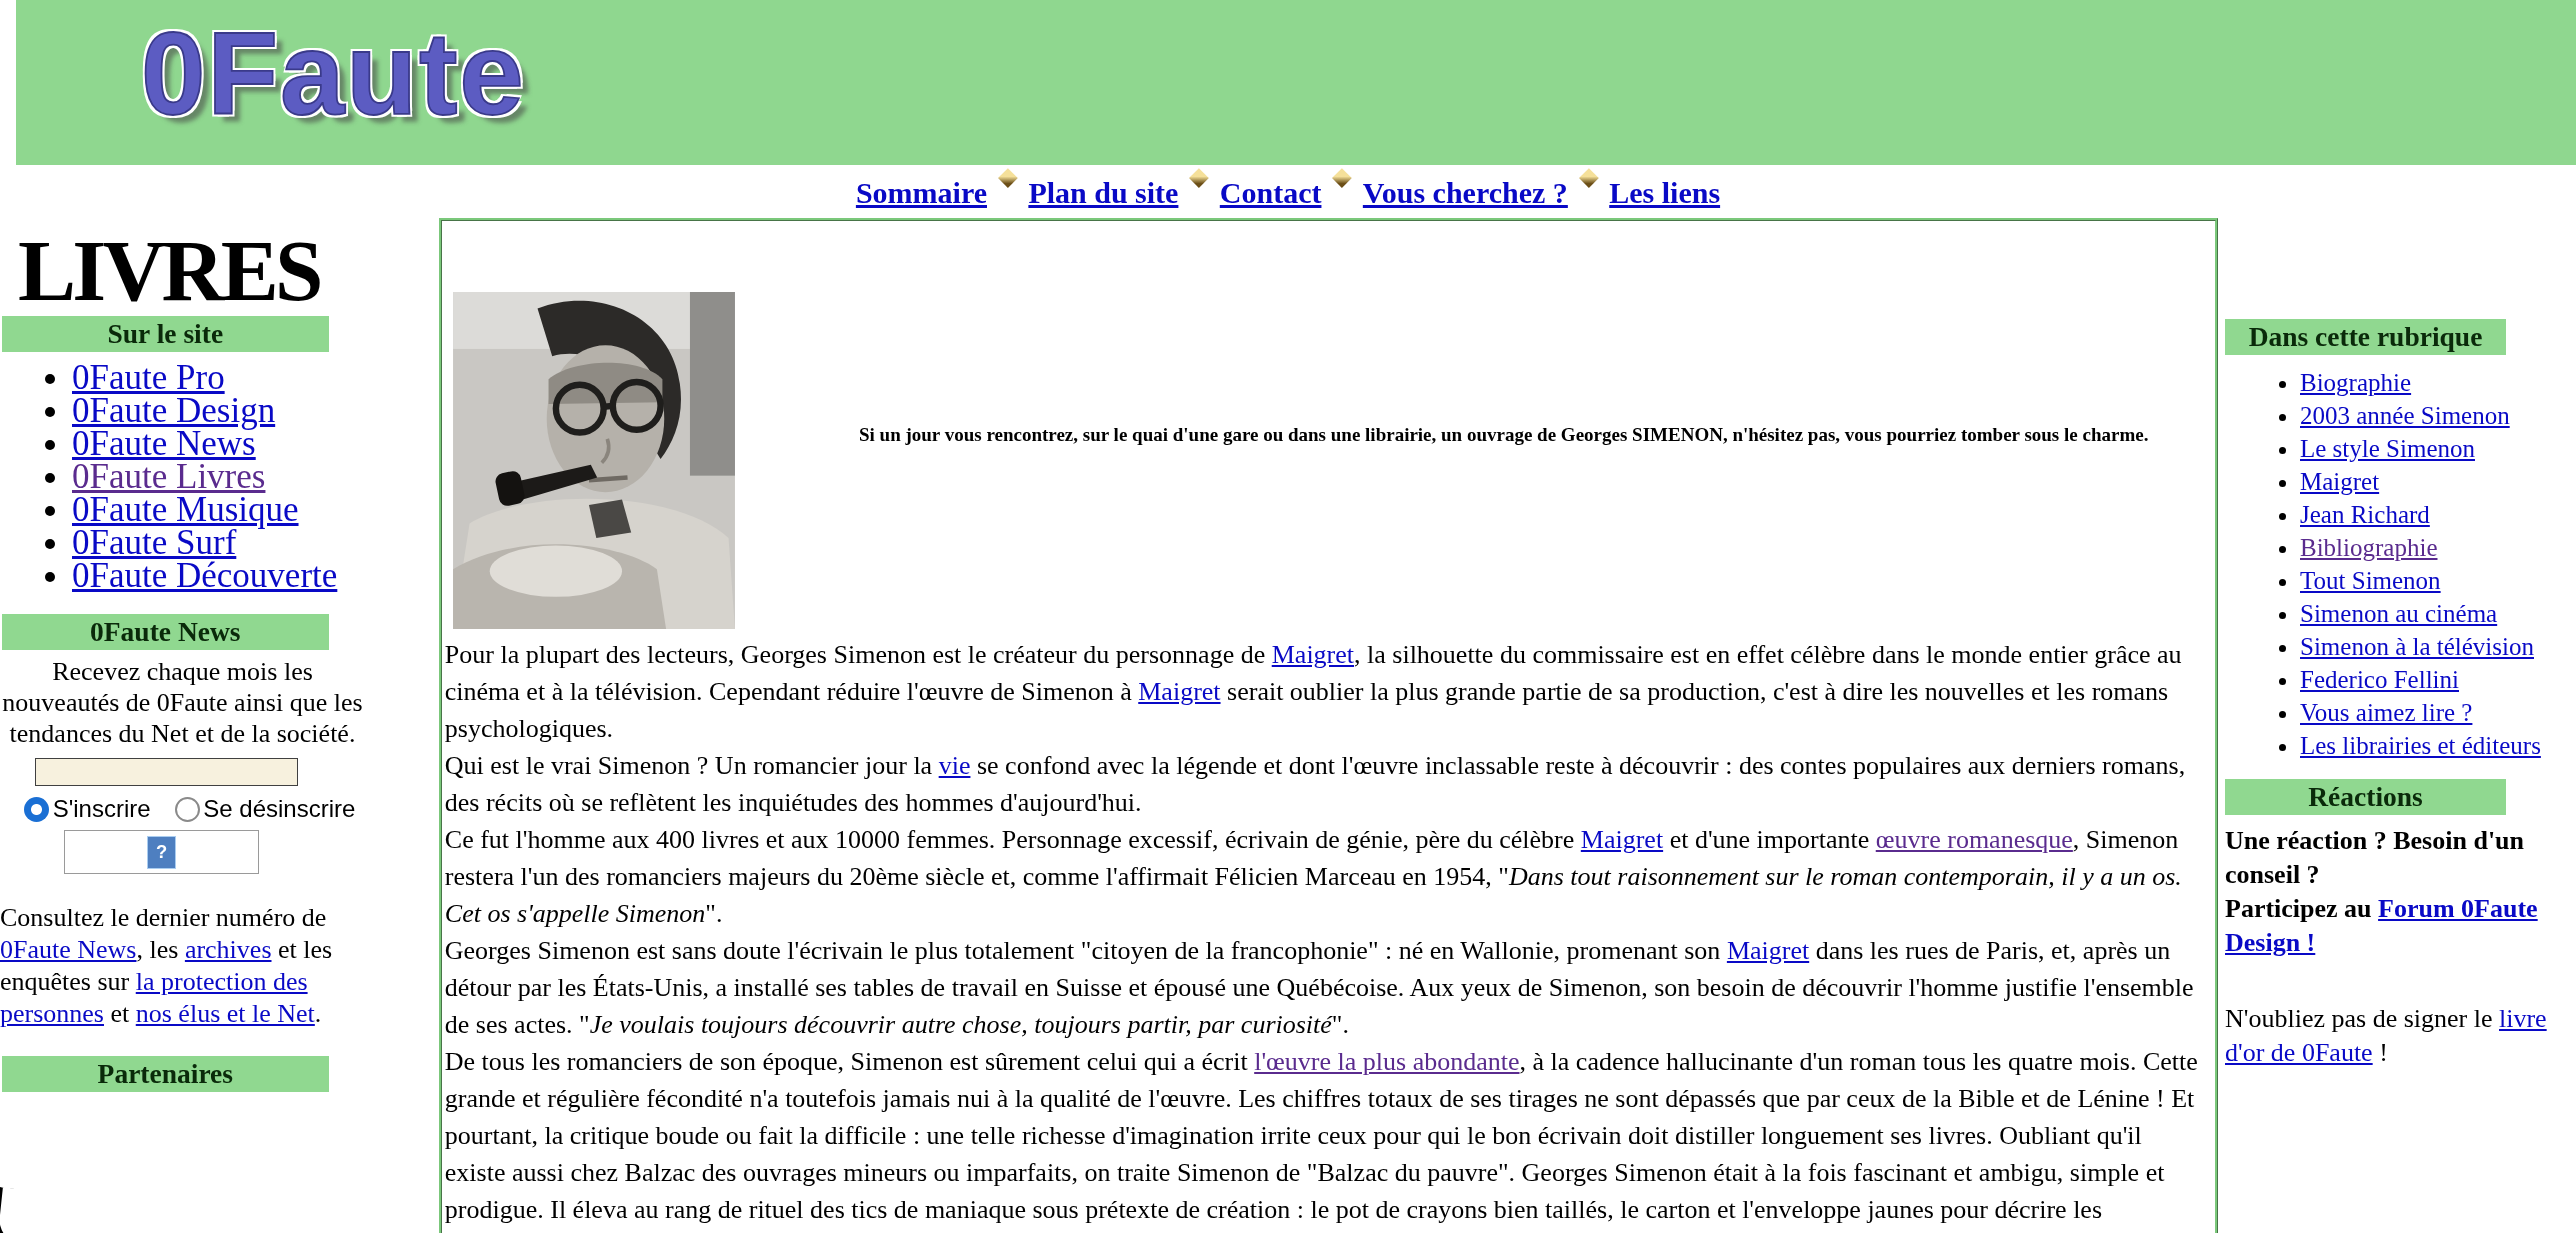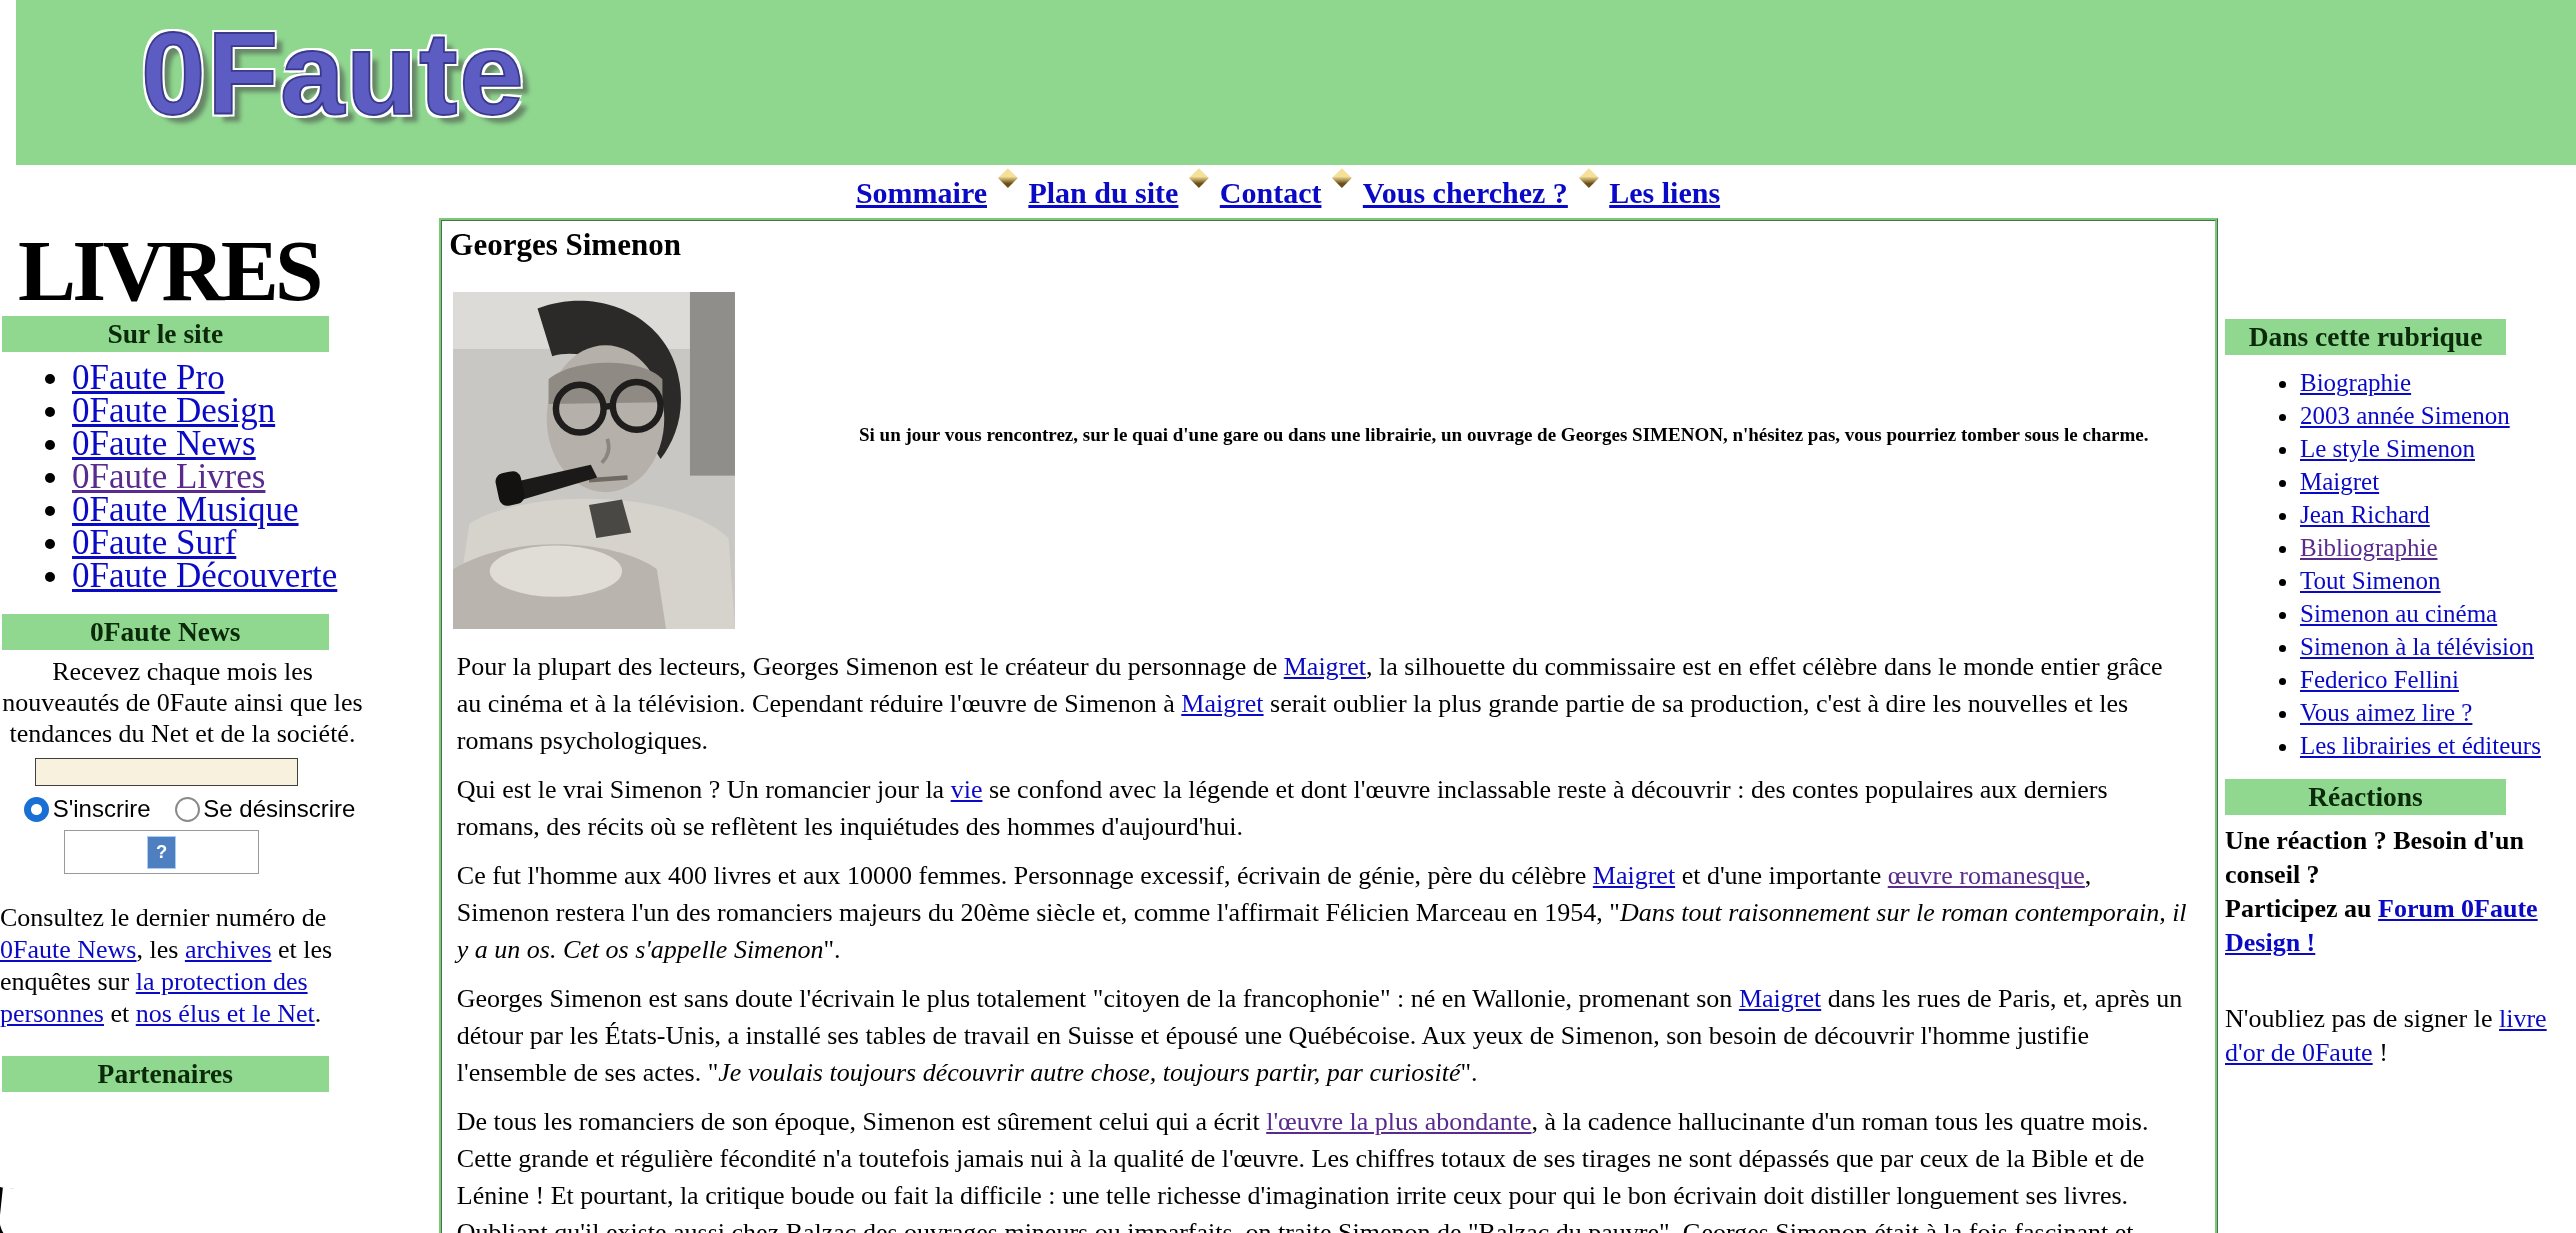--- a/index.html
+++ b/index.html
@@ -58,21 +58,21 @@
     border-left:5.5px solid #000;border-bottom:2.8px solid #000;border-radius:0 0 0 40px;transform:rotate(6deg);}
 
   
   .mainbox{position:absolute;left:439px;top:218px;width:1773px;height:1014px;
     border:3.7px ridge var(--border,#7bc87b);background:#fff;}
   .pagetitle{font-weight:bold;font-size:31px;line-height:33px;margin:7.3px 0 0 7.3px;}
   .photo{position:absolute;left:11px;top:71px;width:282px;height:337px;}
   .intro{position:absolute;left:417px;top:195px;width:1372px;
     font-weight:bold;font-size:19px;line-height:38px;}
   .article{position:absolute;left:2.8px;top:415px;width:1755px;font-size:26px;line-height:37px;}
-  .para{margin:12px;}
+  .para{margin:0;}
   .rich span.i{font-style:italic;}
   .rich span.b{font-weight:bold;}
   .rich a.ab{font-weight:bold;}
 
   
   .rightcol{position:absolute;left:2225px;top:319px;width:351px;}
   .rightcol .bar{width:281px;}
   .rublist{margin:11px 0 0 0;padding-left:75px;}
   .rublist li{font-size:25px;line-height:33px;}
   .reactbar{margin-top:16.5px;}
@@ -152,21 +152,20 @@
     <div class="qbtn">?</div>
   </div>
 
   <div class="consult rich"><span class="p">Consultez le dernier numéro de </span><a href="#" class="a">0Faute News</a><span class="p">, les </span><a href="#" class="a">archives</a><span class="p"> et les enquêtes sur </span><a href="#" class="a">la protection des personnes</a><span class="p"> et </span><a href="#" class="a">nos élus et le Net</a><span class="p">.</span></div>
 
   <div class="bar" style="margin-top:26px;">Partenaires</div>
   <div class="partnercut"></div>
 </div>
 
 <div class="mainbox">
-  <div class="pagetitle">Georges Simenon</div>
 
   <div class="photo">
     <svg width="282" height="337" viewBox="0 0 307 367" xmlns="http://www.w3.org/2000/svg">
       <rect x="0" y="0" width="307" height="367" fill="#c9c7c3"></rect>
       <rect x="0" y="0" width="307" height="62" fill="#dcdbd8"></rect>
       <rect x="258" y="0" width="49" height="200" fill="#8f8e8b"></rect>
       <path d="M92,18 C160,-8 238,28 247,100 C252,135 241,162 226,182 L200,140 C196,88 150,58 108,70 Z" fill="#2c2a28"></path>
       <ellipse cx="166" cy="138" rx="64" ry="80" fill="#b5b1aa"></ellipse>
       <path d="M104,95 C130,72 205,70 228,95 L228,120 L104,122 Z" fill="#8f8b84"></path>
       <g stroke="#1f1e1c" stroke-width="7" fill="none">

